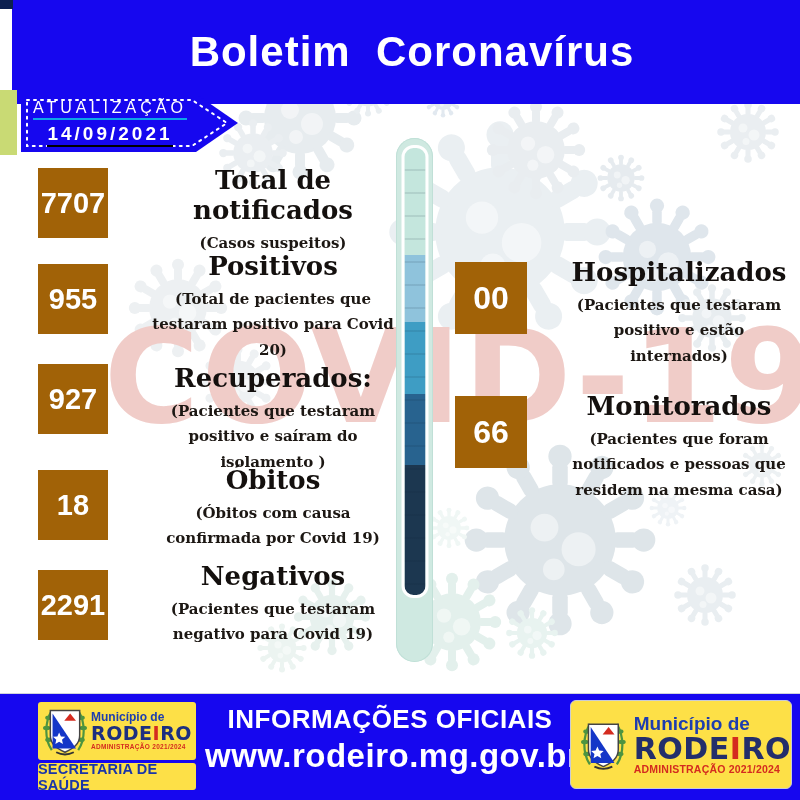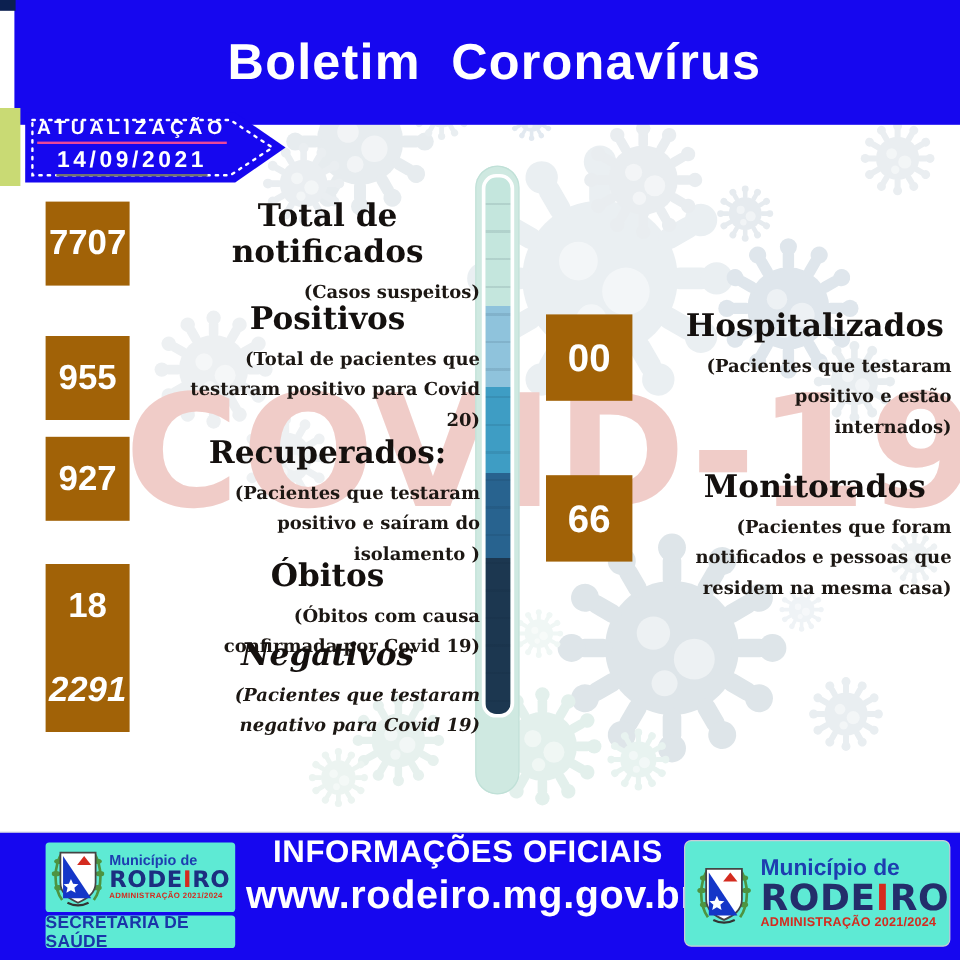--- a/index.html
+++ b/index.html
@@ -12,59 +12,59 @@
              line-height:1;color:#f0ccc8;letter-spacing:2px;white-space:nowrap;}
   
   #header{position:absolute;left:12px;top:0;width:800px;height:104px;background:#1607ef;z-index:2;
           display:flex;align-items:center;justify-content:center;}
   #header .title{color:#fff;font-weight:bold;font-size:42px;letter-spacing:1px;white-space:pre;}
   #corner-sq{position:absolute;left:0;top:0;width:13px;height:9px;background:#0c2050;z-index:3;}
   
   #badge-strip{position:absolute;left:0;top:90px;width:17px;height:65px;background:#c9da74;z-index:2;}
   #badge{position:absolute;left:20px;top:93px;width:220px;height:60px;z-index:2;}
   #badge-text{position:absolute;left:26px;top:99px;width:168px;z-index:3;text-align:center;color:#fff;}
-  #badge-text .l1{display:inline-block;font-weight:bold;font-size:16px;letter-spacing:4px;
-                  border-bottom:2px solid #ec4899;padding-bottom:1px;text-align:center;}
+  #badge-text .l1{display:inline-block;font-weight:normal;font-size:16px;letter-spacing:4px;
+                  border-bottom:2px solid #0ea5e9;padding-bottom:1px;text-align:center;}
   #badge-text .l2{display:inline-block;font-weight:bold;font-size:19px;letter-spacing:3px;
-                  border-bottom:2px solid #737373;padding-bottom:0;margin-top:3px;}
+                  border-bottom:2px solid #000000;padding-bottom:0;margin-top:3px;}
   
   #thermo{position:absolute;left:396px;top:138px;width:37px;height:524px;z-index:2;
           background:#cfe9e1;border-radius:19px;box-shadow:inset 0 0 0 1px #c0e0d7;}
   #thermo-inner{position:absolute;left:50%;transform:translateX(-50%);top:7px;width:21px;height:447px;
           border:3px solid #fff;border-radius:12px;
           background:
             repeating-linear-gradient(to bottom, rgba(255,255,255,0) 0 21px, rgba(10,30,50,0.10) 21px 23px),
             linear-gradient(to bottom,#c4e6dd 0 24%,#8fc3dc 24% 39%,#3e9dc4 39% 55%,#28638f 55% 71%,#1c3750 71% 100%);}
   
   .row{position:absolute;display:flex;align-items:flex-start;z-index:2;}
   .row.left{left:30px;width:372px;}
   .row.right{left:445px;width:350px;}
   .numbox{flex:0 0 auto;background:#a16207;color:#fff;display:flex;align-items:center;justify-content:center;
           font-weight:bold;font-family:"Liberation Sans",sans-serif;}
   .row.left  .numbox{width:70px;height:70px;margin-left:8px;font-size:29px;}
   .row.right .numbox{width:72px;height:72px;margin-left:10px;font-size:32px;}
   .stat-text{flex:1 1 auto;text-align:center;padding:0 2px;margin-left:36px;}
   .stat-title{font-family:"DejaVu Serif",serif;font-weight:bold;font-size:26px;color:#14100e;line-height:1.15;}
   .stat-sub{font-family:"DejaVu Serif",serif;font-weight:bold;font-size:15px;color:#1c1713;
-            line-height:1.7;margin:5px auto 0;text-align:right;}
+            line-height:1.7;margin:5px auto 0;}
   .row.left  .stat-sub{max-width:292px;}
   .row.right .stat-sub{max-width:256px;}
   
   #footer-line{position:absolute;left:0;top:693px;width:800px;height:1px;background:#cfd2dc;z-index:2;}
   #footer{position:absolute;left:0;top:694px;width:800px;height:106px;background:#1607ef;z-index:2;}
-  .white-card{position:absolute;background:#5eead4;border-radius:3px;}
+  .white-card{position:absolute;background:#fde047;border-radius:3px;}
   #logo-left{left:38px;top:8px;width:158px;height:58px;display:flex;align-items:center;}
   #logo-left .crest{margin-left:5px;}
   #logo-left .txt{margin-left:4px;line-height:1.05;}
   #logo-left .muni{font-size:12px;font-weight:bold;color:#1d3db0;}
   #logo-left .rode{font-size:19px;font-weight:900;color:#1c2f80;letter-spacing:0.5px;font-family:"DejaVu Sans",sans-serif;}
   #logo-left .adm{font-size:6.5px;font-weight:bold;color:#d42b1f;letter-spacing:0.3px;}
   #secretaria-card{left:38px;top:69px;width:158px;height:27px;display:flex;align-items:center;justify-content:center;}
   #secretaria-card span{font-size:14.5px;font-weight:900;color:#1a35a8;letter-spacing:0.2px;}
-  #footer-center{position:absolute;left:205px;top:0;width:370px;text-align:center;color:#fff;}
+  #footer-center{position:absolute;left:205px;top:10px;width:370px;text-align:center;color:#fff;}
   #footer-center .info{font-size:26px;font-weight:800;letter-spacing:0.5px;}
   #footer-center .url{font-size:33px;font-weight:800;margin-top:2px;letter-spacing:0.5px;}
   #logo-right{left:570px;top:6px;width:220px;height:87px;border:1.5px solid #c9cbd6;border-radius:6px;
               display:flex;align-items:center;}
   #logo-right .crest{margin-left:10px;}
   #logo-right .txt{margin-left:8px;line-height:1.02;}
   #logo-right .muni{font-size:19px;font-weight:bold;color:#1d3db0;}
   #logo-right .rode{font-size:30px;font-weight:900;color:#232e6b;letter-spacing:0.5px;font-family:"DejaVu Sans",sans-serif;}
   #logo-right .adm{font-size:10.5px;font-weight:800;color:#d42b1f;letter-spacing:0.2px;}
   .red-i{color:#d42b1f;}
@@ -144,41 +144,41 @@
   </div>
 
   <div class="row left" style="top:166px;">
     <div class="numbox" style="margin-top:2px;">7707</div>
     <div class="stat-text">
       <div class="stat-title">Total de notificados</div>
       <div class="stat-sub">(Casos suspeitos)</div>
     </div>
   </div>
   <div class="row left" style="top:252px;">
-    <div class="numbox" style="margin-top:28px;">955</div>
+    <div class="numbox" style="margin-top:12px;">955</div>
     <div class="stat-text">
       <div class="stat-title">Positivos</div>
       <div class="stat-sub">(Total de pacientes que testaram positivo para Covid 20)</div>
     </div>
   </div>
   <div class="row left" style="top:364px;">
     <div class="numbox" style="margin-top:0;">927</div>
     <div class="stat-text">
       <div class="stat-title">Recuperados:</div>
       <div class="stat-sub">(Pacientes que testaram positivo e saíram do isolamento )</div>
     </div>
   </div>
   <div class="row left" style="top:466px;">
     <div class="numbox" style="margin-top:4px;">18</div>
     <div class="stat-text">
       <div class="stat-title">Óbitos</div>
       <div class="stat-sub">(Óbitos com causa confirmada por Covid 19)</div>
     </div>
   </div>
-  <div class="row left" style="top:532px;font-style:italic;">
+  <div class="row left" style="top:562px;">
     <div class="numbox" style="margin-top:8px;">2291</div>
     <div class="stat-text">
       <div class="stat-title">Negativos</div>
       <div class="stat-sub">(Pacientes que testaram negativo para Covid 19)</div>
     </div>
   </div>
 
   <div class="row right" style="top:258px;">
     <div class="numbox" style="margin-top:4px;">00</div>
     <div class="stat-text">

